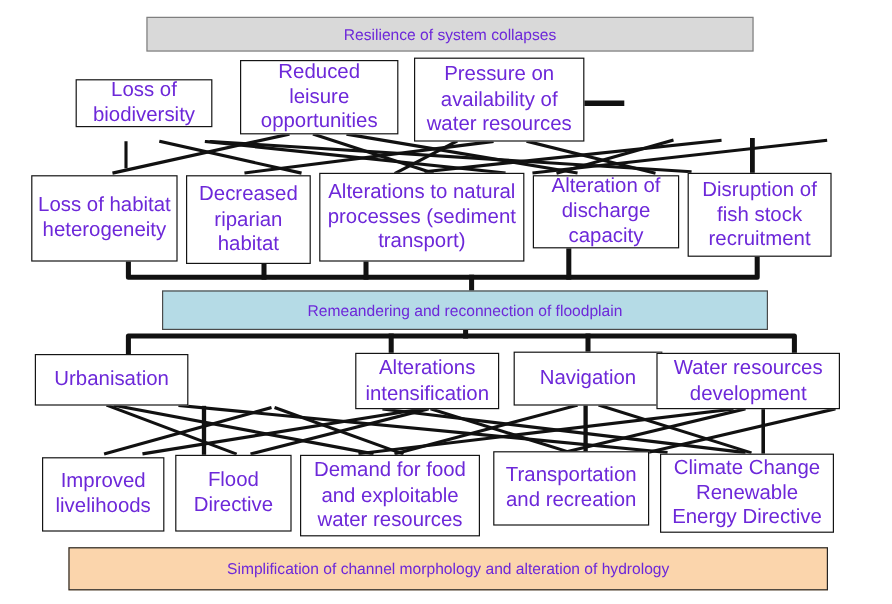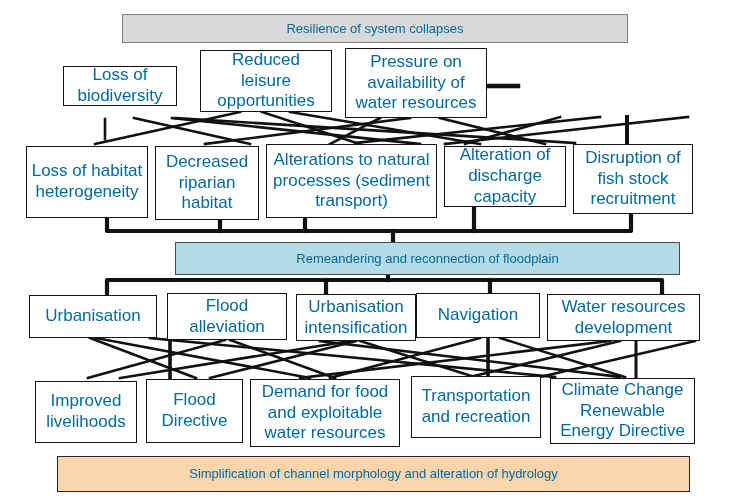--- a/index.html
+++ b/index.html
@@ -1,21 +1,21 @@
 <!DOCTYPE html>
 <html><head>
 <meta charset="utf-8">
 <style>
   html,body{margin:0;padding:0;background:#ffffff;}
   .canvas{
     position:relative;
     width:743px;height:503px;
     background:#ffffff;
     font-family:"Liberation Sans","DejaVu Sans",sans-serif;
-    color:#0369a1;
+    color:#6d28d9;
     overflow:hidden;
   }
   svg.connectors{position:absolute;left:0;top:0;z-index:0;}
   .node{
     position:absolute;
     box-sizing:border-box;
     display:flex;align-items:center;justify-content:center;
     text-align:center;
     z-index:1;
     background:#ffffff;
@@ -24,21 +24,21 @@
   .white{
     border:1.5px solid #141414;
     font-size:17px;line-height:1.22;
     padding:2px 4px;
   }
   .banner{
     font-size:13px;line-height:1.2;
     padding:2px 6px;
   }
   .banner-top{background:#d9d9d9;border:1.5px solid #7f7f7f;}
-  .banner-mid{background:#b5dbe6;border:1px solid #4a4a4a;margin-left:40px;}
+  .banner-mid{background:#b5dbe6;border:1px solid #4a4a4a;}
   .banner-bottom{background:#fbd5ac;border:1.5px solid #262626;justify-content:center;}
 </style>
 </head>
 <body>
 
 <div class="canvas">
 
   <svg class="connectors" width="743" height="503" viewBox="0 0 743 503" stroke="#111111" fill="none" stroke-linecap="square" stroke-linejoin="round">
 
     <line x1="487" y1="86" x2="518" y2="86" stroke-width="4.5"></line>
@@ -126,27 +126,24 @@
     <span>Disruption of fish stock recruitment</span>
   </div>
 
   <div class="node banner banner-mid" style="left:135px;top:242px;width:505px;height:33px">
     <span>Remeandering and reconnection of floodplain</span>
   </div>
 
   <div class="node white" style="left:29px;top:295px;width:128px;height:43px">
     <span>Urbanisation</span>
   </div>
-  <div class="node white" style="left:167px;top:293px;width:120px;height:47px">
-    <span>Flood alleviation</span>
+  <div class="node white" style="left:296px;top:294px;width:120px;height:47px">
+    <span>Alterations intensification</span>
   </div>
-  <div class="node white" style="left:296px;top:294px;width:120px;height:47px">
-    <span>Urbanisation intensification</span>
-  </div>
-  <div class="node white" style="left:416px;top:293px;width:124px;height:45px">
+  <div class="node white" style="left:428px;top:293px;width:124px;height:45px">
     <span>Navigation</span>
   </div>
   <div class="node white" style="left:547px;top:294px;width:153px;height:47px">
     <span>Water resources development</span>
   </div>
 
   <div class="node white" style="left:35px;top:381px;width:102px;height:62px">
     <span>Improved livelihoods</span>
   </div>
   <div class="node white" style="left:146px;top:379px;width:97px;height:64px">

